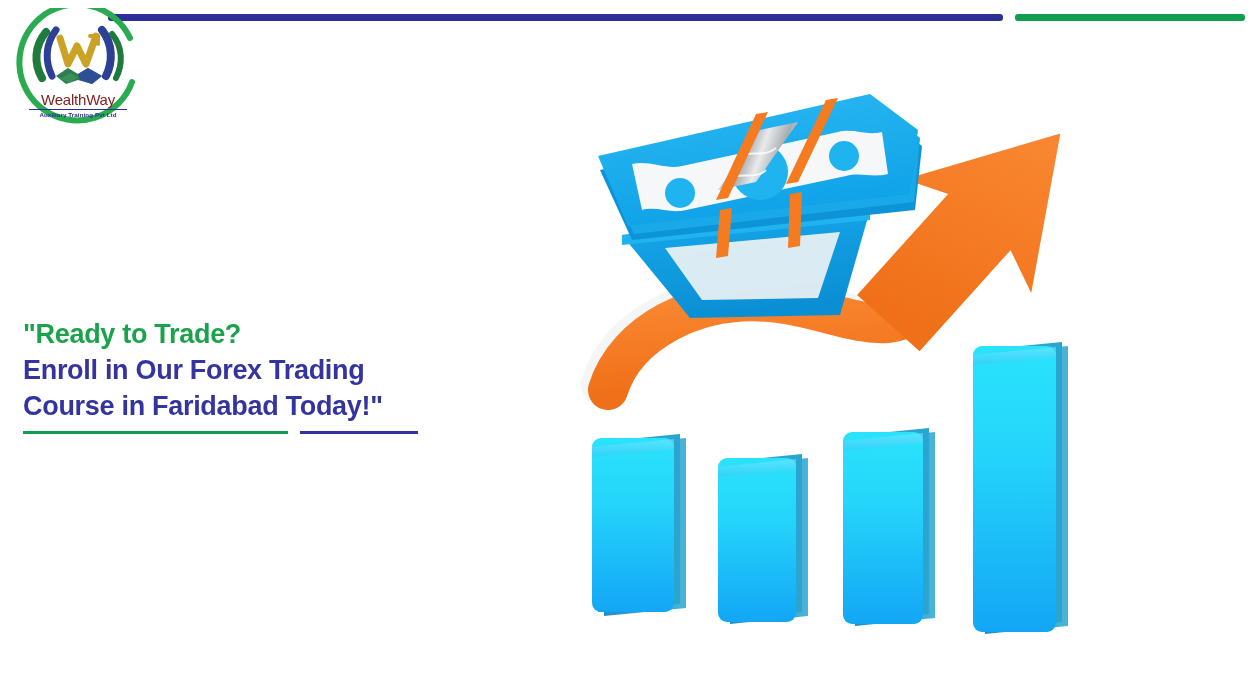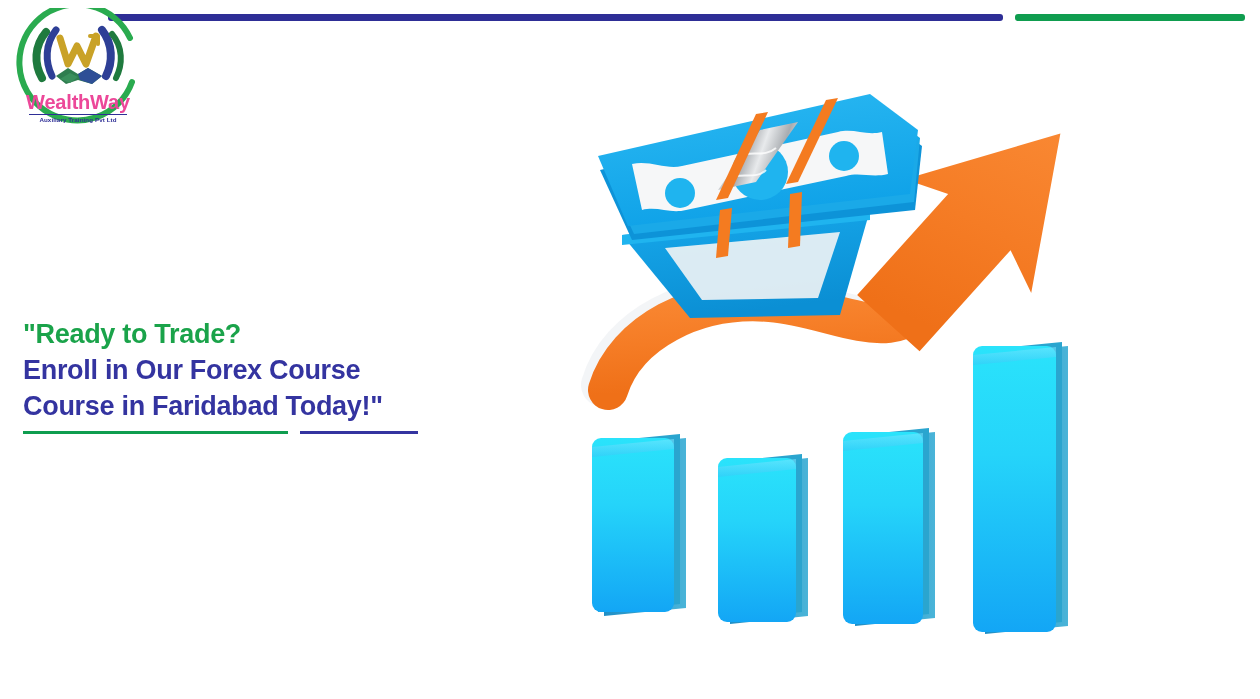--- a/index.html
+++ b/index.html
@@ -61,23 +61,23 @@
     height: 68px;
   }
   .logo-text {
     position: absolute;
     left: 0;
     top: 84px;
     width: 140px;
     text-align: center;
   }
   .logo-name {
-    font-size: 20px;
-    font-weight: bold;
-    color: #ec4899;
+    font-size: 15px;
+    font-weight: normal;
+    color: #7f1d1d;
     letter-spacing: -0.2px;
     line-height: 1.05;
   }
   .logo-rule {
     width: 98px;
     height: 1px;
     background: #2e2e96;
     margin: 1px auto 1px auto;
   }
   .logo-sub {
@@ -173,21 +173,21 @@
 
     <div class="logo-text">
       <div class="logo-name">WealthWay</div>
       <div class="logo-rule"></div>
       <div class="logo-sub">Auxiliary Training Pvt Ltd</div>
     </div>
   </div>
 
   <div class="headline">
     <div class="hl-line hl-green">"Ready to Trade?</div>
-    <div class="hl-line hl-blue">Enroll in Our Forex Course</div>
+    <div class="hl-line hl-blue">Enroll in Our Forex Trading</div>
     <div class="hl-line hl-blue">Course in Faridabad Today!"</div>
   </div>
 
   <div class="underlines">
     <div class="ul-green"></div>
     <div class="ul-blue"></div>
   </div>
 
   <div class="art">
     <svg width="600" height="600" viewBox="0 0 600 600">

